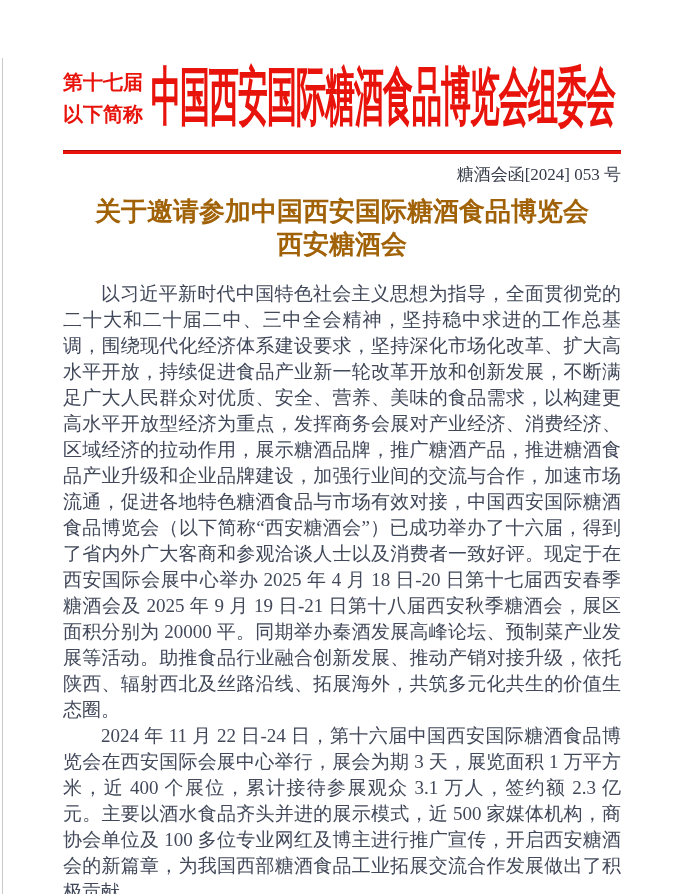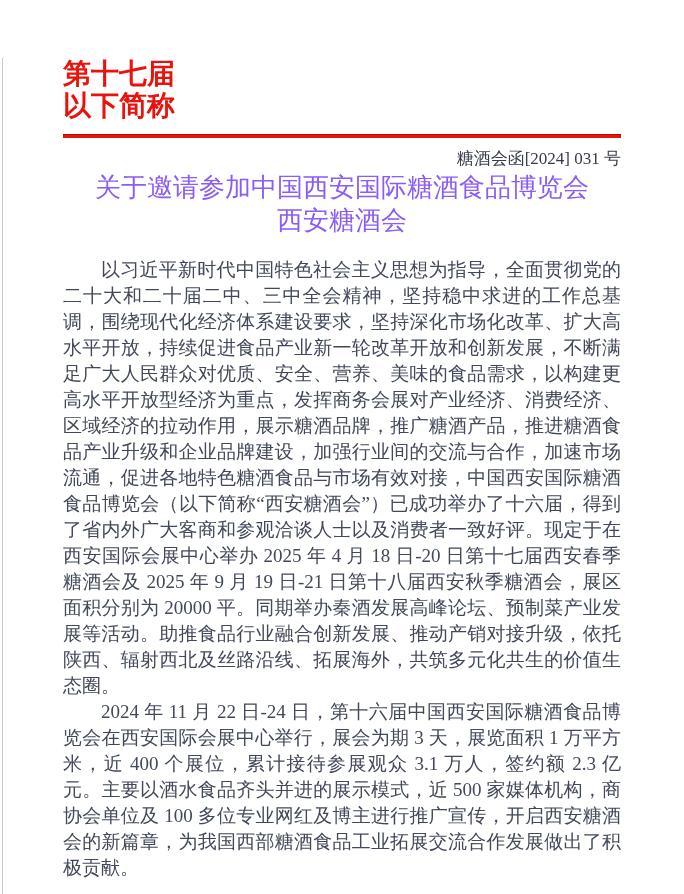--- a/index.html
+++ b/index.html
@@ -26,21 +26,21 @@
   }
   
   .letterhead {
     margin-top: 58px;
     display: flex;
     align-items: center;
   }
   .issue-col {
     color: var(--red);
     font-weight: bold;
-    font-size: 28px;
+    font-size: 20px;
     line-height: 32px;
     white-space: nowrap;
     margin-right: 8px;
   }
   .org-title-wrap {
     flex: 1;
     height: 80px;
     display: flex;
     align-items: center;
     justify-content: flex-start;
@@ -65,26 +65,26 @@
   }
   
   .doc-number {
     margin-top: 9px;
     text-align: right;
     font-size: 17px;
     color: #363c49;
   }
   
   .doc-title {
-    margin-top: 1px;
+    margin-top: 9px;
     text-align: center;
-    font-weight: normal;
+    font-weight: bold;
     font-size: 26px;
     line-height: 33px;
-    color: #8b5cf6;
+    color: #a16207;
   }
   
   .body-text {
     margin-top: 20px;
     font-size: 19px;
     line-height: 26px;
     color: #414859;
     text-align: justify;
   }
   .body-text p {
@@ -98,25 +98,28 @@
 <div class="page">
   <div class="scan-edge"></div>
 
   <div class="content">
 
     <div class="letterhead">
       <div class="issue-col">
         <div>第十七届</div>
         <div>以下简称</div>
       </div>
+      <div class="org-title-wrap">
+        <span class="org-title">中国西安国际糖酒食品博览会组委会</span>
+      </div>
     </div>
 
     <div class="red-rule"></div>
 
-    <div class="doc-number">糖酒会函[2024] 031 号</div>
+    <div class="doc-number">糖酒会函[2024] 053 号</div>
 
     <div class="doc-title">
       <div>关于邀请参加中国西安国际糖酒食品博览会</div>
       <div>西安糖酒会</div>
     </div>
 
     <div class="body-text">
       <p>以习近平新时代中国特色社会主义思想为指导，全面贯彻党的二十大和二十届二中、三中全会精神，坚持稳中求进的工作总基调，围绕现代化经济体系建设要求，坚持深化市场化改革、扩大高水平开放，持续促进食品产业新一轮改革开放和创新发展，不断满足广大人民群众对优质、安全、营养、美味的食品需求，以构建更高水平开放型经济为重点，发挥商务会展对产业经济、消费经济、区域经济的拉动作用，展示糖酒品牌，推广糖酒产品，推进糖酒食品产业升级和企业品牌建设，加强行业间的交流与合作，加速市场流通，促进各地特色糖酒食品与市场有效对接，中国西安国际糖酒食品博览会（以下简称“西安糖酒会”）已成功举办了十六届，得到了省内外广大客商和参观洽谈人士以及消费者一致好评。现定于在西安国际会展中心举办 2025 年 4 月 18 日-20 日第十七届西安春季糖酒会及 2025 年 9 月 19 日-21 日第十八届西安秋季糖酒会，展区面积分别为 20000 平。同期举办秦酒发展高峰论坛、预制菜产业发展等活动。助推食品行业融合创新发展、推动产销对接升级，依托陕西、辐射西北及丝路沿线、拓展海外，共筑多元化共生的价值生态圈。</p>
       <p>2024 年 11 月 22 日-24 日，第十六届中国西安国际糖酒食品博览会在西安国际会展中心举行，展会为期 3 天，展览面积 1 万平方米，近 400 个展位，累计接待参展观众 3.1 万人，签约额 2.3 亿元。主要以酒水食品齐头并进的展示模式，近 500 家媒体机构，商协会单位及 100 多位专业网红及博主进行推广宣传，开启西安糖酒会的新篇章，为我国西部糖酒食品工业拓展交流合作发展做出了积极贡献。</p>
 

